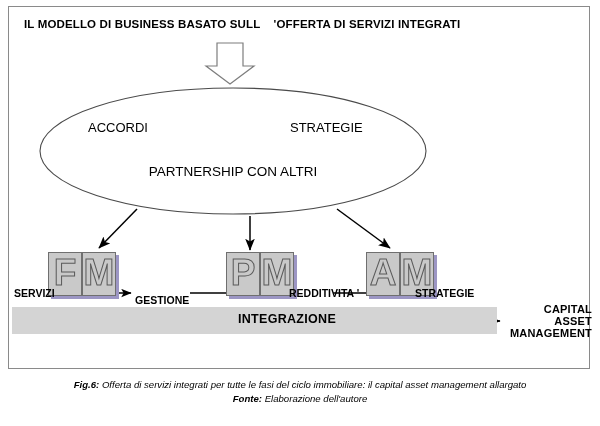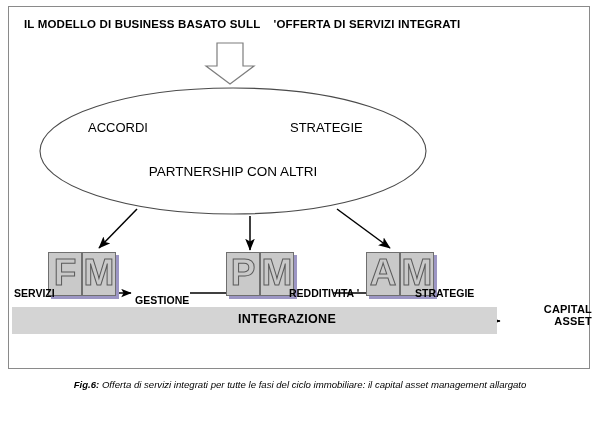--- a/index.html
+++ b/index.html
@@ -202,21 +202,25 @@
   <div class="flow-label" style="left:14px;  top:287px;">SERVIZI</div>
   <div class="flow-label" style="left:135px; top:294px;">GESTIONE</div>
   <div class="flow-label" style="left:289px; top:287px;">REDDITIVITA '</div>
   <div class="flow-label" style="left:415px; top:287px;">STRATEGIE</div>
 
   <div class="integration-band"></div>
   <div class="integration-text">INTEGRAZIONE</div>
 
   <div class="right-label">
     <div>CAPITAL ASSET</div>
+    <div>MANAGEMENT</div>
   </div>
 
   <div class="caption">
     <div>
       <b>Fig.6:</b><span> Offerta di servizi integrati per tutte le fasi del ciclo immobiliare: il capital asset management allargato</span>
     </div>
+    <div>
+      <b>Fonte:</b><span> Elaborazione dell'autore</span>
+    </div>
   </div>
 
 </div>
 
 </body></html>

